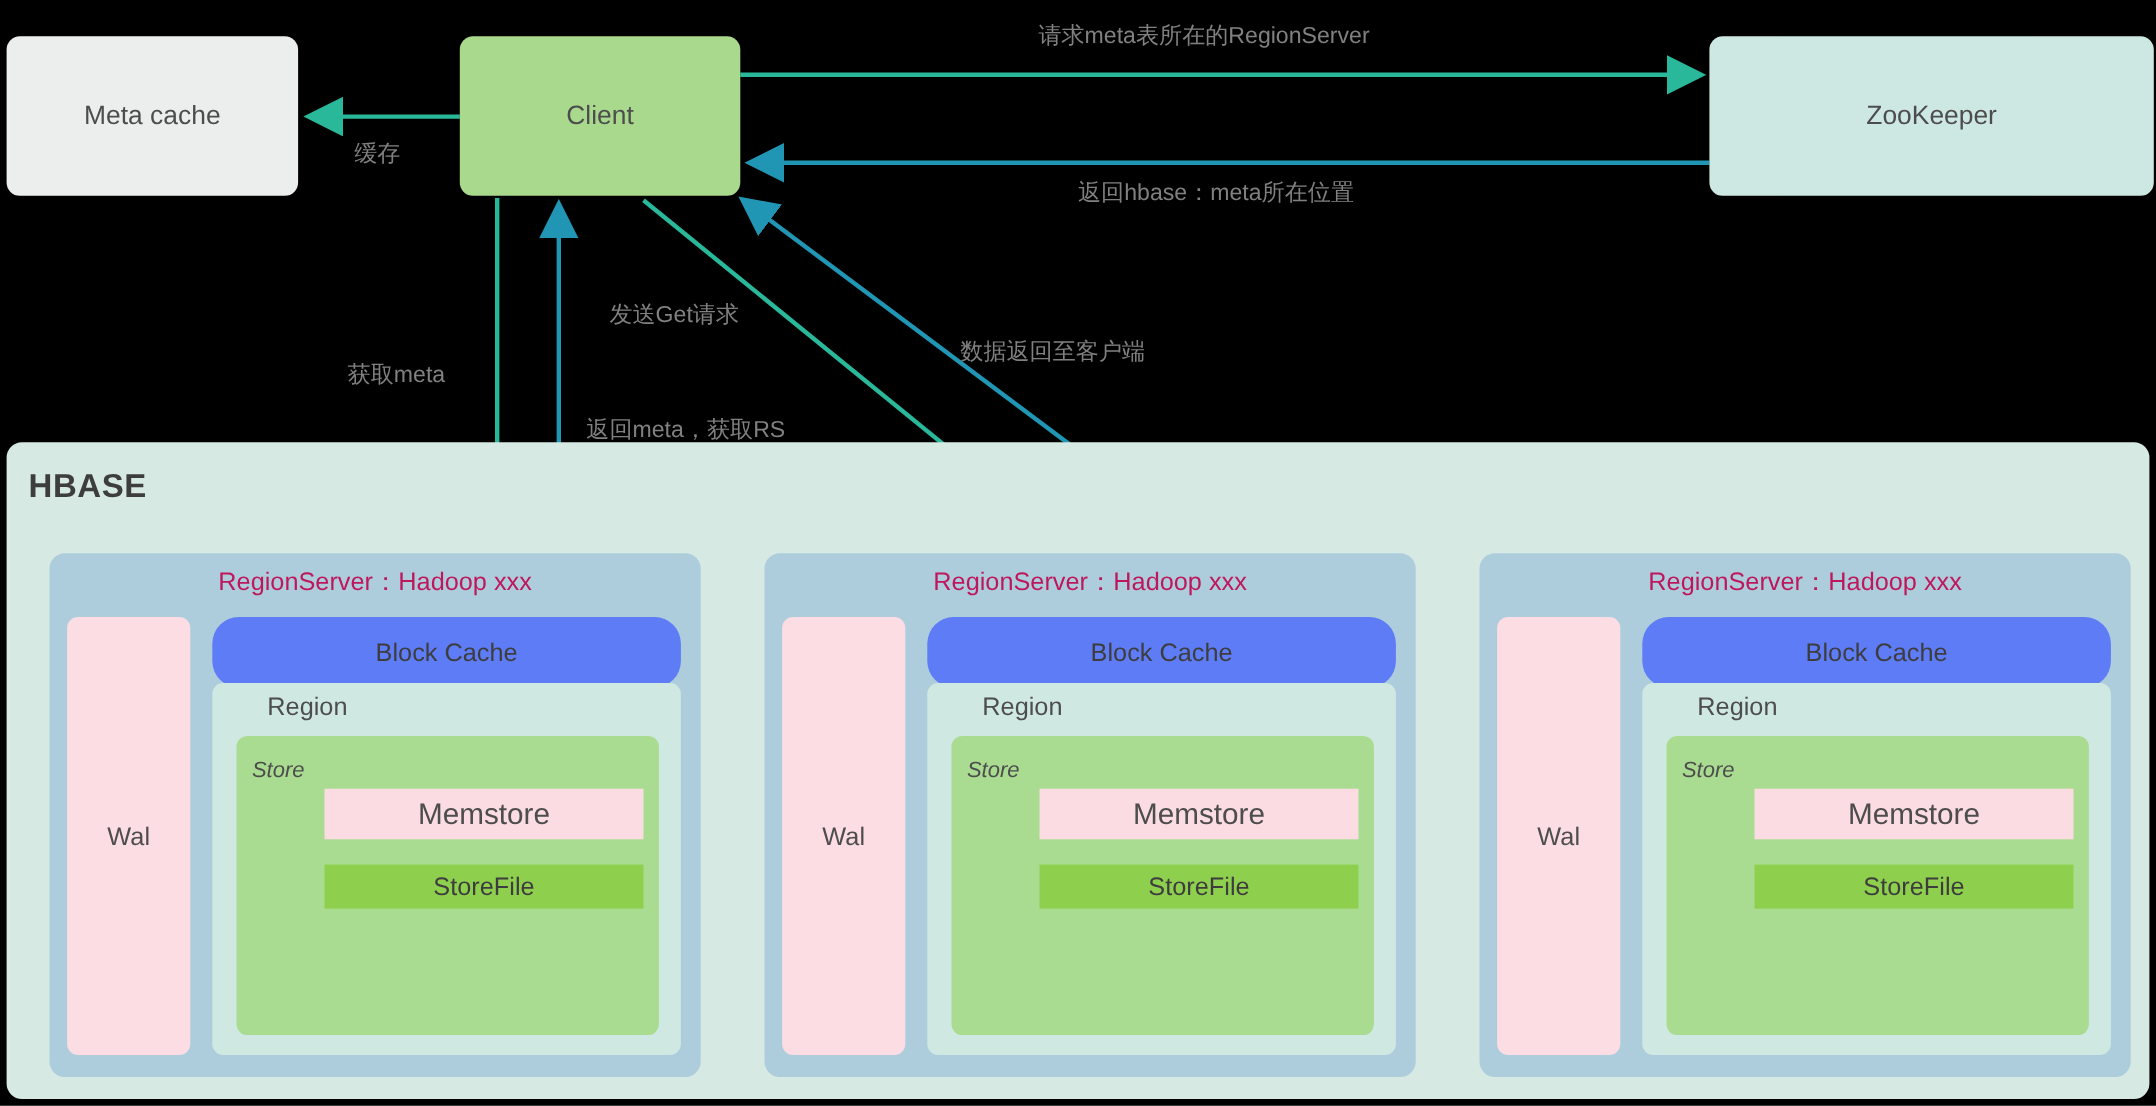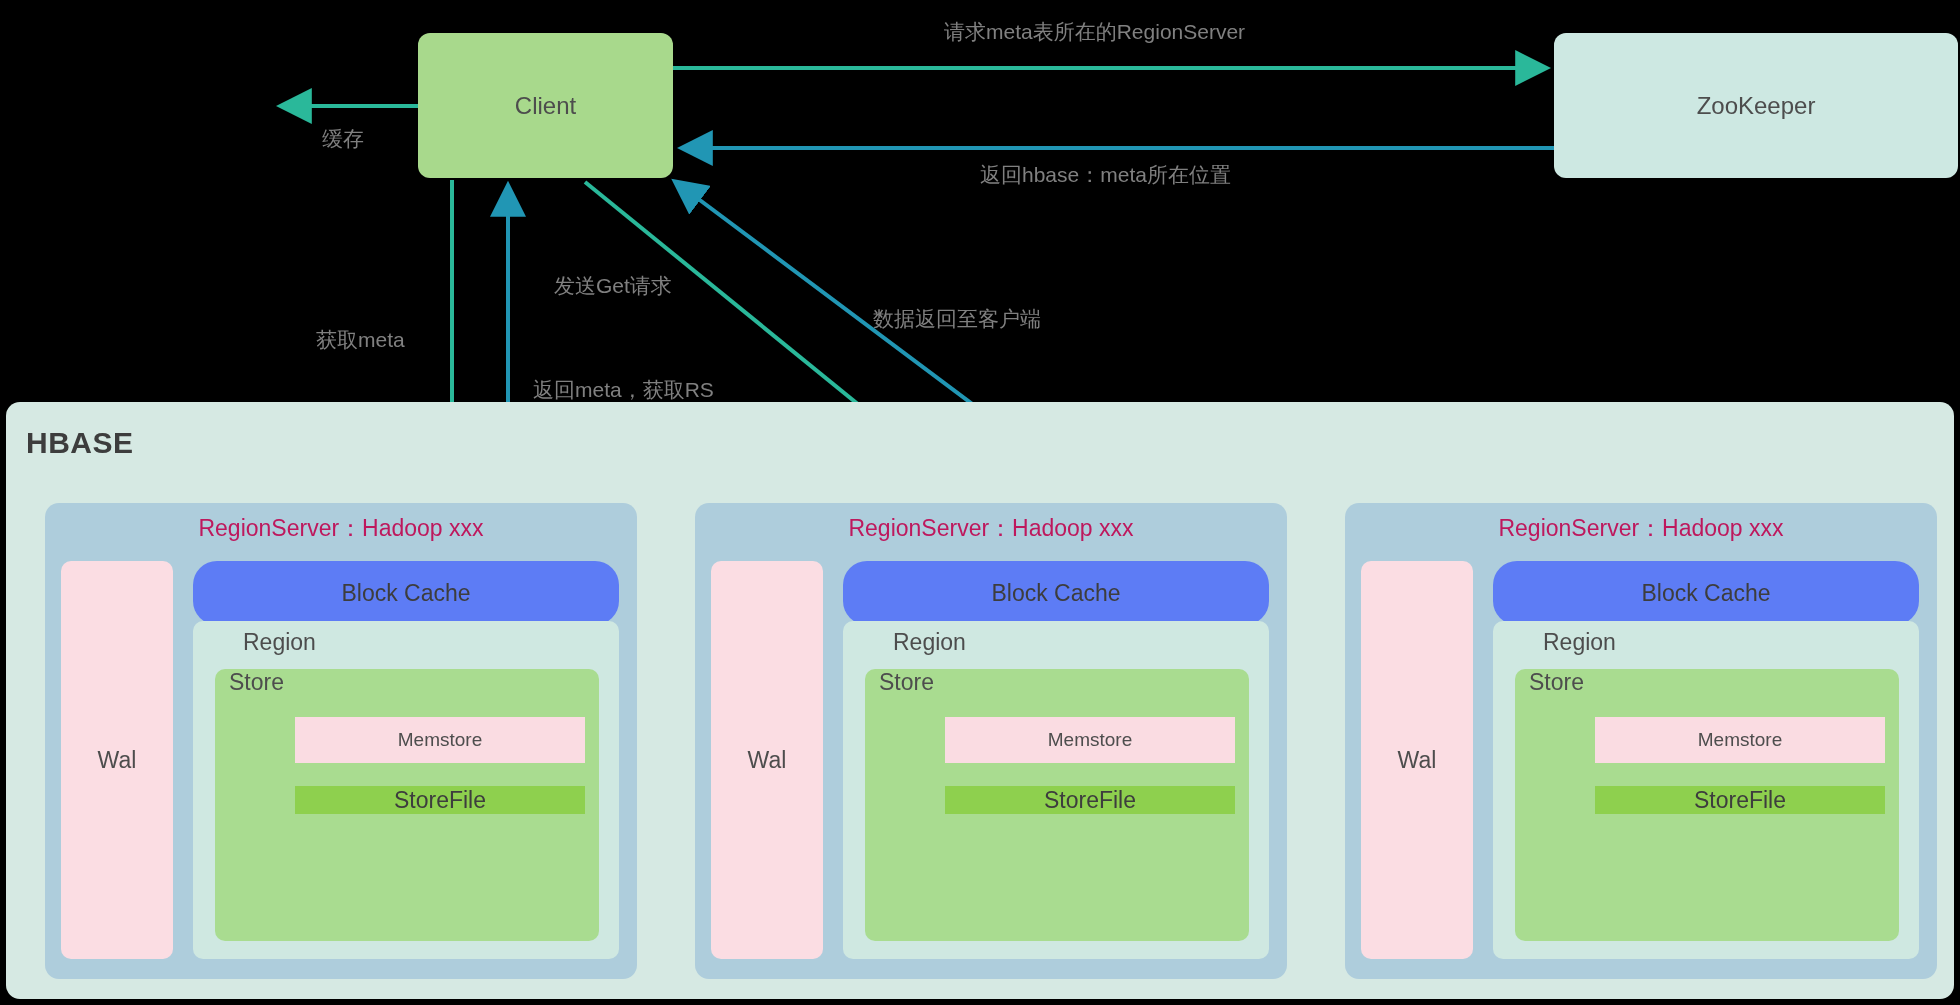--- a/index.html
+++ b/index.html
@@ -49,25 +49,25 @@
        background:#fbdde3;border-radius:10px;display:flex;align-items:center;
        justify-content:center;font-size:23px;color:#4d4d4d;}
   .blockcache{position:absolute;left:148px;top:58px;width:426px;height:64px;
               background:#5d7cf5;border-radius:24px;display:flex;align-items:center;
               justify-content:center;font-size:23px;color:#3d3d3d;}
   .region{position:absolute;left:148px;top:118px;width:426px;height:338px;
           background:#cfe8e1;border-radius:10px;}
   .region-title{position:absolute;left:14px;top:8px;font-size:23px;color:#4d4d4d;margin-left:36px;}
   .store{position:absolute;left:22px;top:48px;width:384px;height:272px;
          background:#a9dc90;border-radius:10px;}
-  .store-title{position:absolute;left:14px;top:0;font-size:23px;color:#4d4d4d;}
+  .store-title{position:absolute;left:14px;top:20px;font-size:20px;color:#4d4d4d;font-style:italic;}
   .memstore{position:absolute;left:80px;top:48px;width:290px;height:46px;
             background:#fadce2;display:flex;align-items:center;justify-content:center;
-            font-size:19px;color:#4d4d4d;}
-  .storefile{position:absolute;left:80px;top:117px;width:290px;height:28px;
+            font-size:27px;color:#4d4d4d;}
+  .storefile{position:absolute;left:80px;top:117px;width:290px;height:40px;
              background:#8ed04e;display:flex;align-items:center;justify-content:center;
              font-size:23px;color:#3d3d3d;}
 </style>
 </head>
 <body>
 
 <div id="stage">
 
   <svg id="wires" viewBox="0 0 1960 1005">
     <defs>
@@ -89,20 +89,23 @@
 
     <line x1="508" y1="493" x2="508" y2="188" stroke="#2196b4" stroke-width="4" marker-end="url(#ahB)"></line>
 
     <line x1="585" y1="182" x2="972" y2="497" stroke="#2ab89a" stroke-width="4" marker-end="url(#ahG)"></line>
     <line x1="980" y1="493" x2="1078" y2="743" stroke="#2ab89a" stroke-width="4" marker-end="url(#ahG)"></line>
     <line x1="991" y1="493" x2="1086" y2="830" stroke="#2ab89a" stroke-width="4" marker-end="url(#ahG)"></line>
 
     <line x1="1090" y1="492" x2="677" y2="183" stroke="#2196b4" stroke-width="4" marker-end="url(#ahB)"></line>
   </svg>
 
+  <div class="box" id="meta-cache">
+    <span>Meta cache</span>
+  </div>
 
   <div class="box" id="client">
     <span>Client</span>
   </div>
 
   <div class="box" id="zookeeper">
     <span class="zk-inner">
       <span>ZooKeeper</span>
     </span>
   </div>

